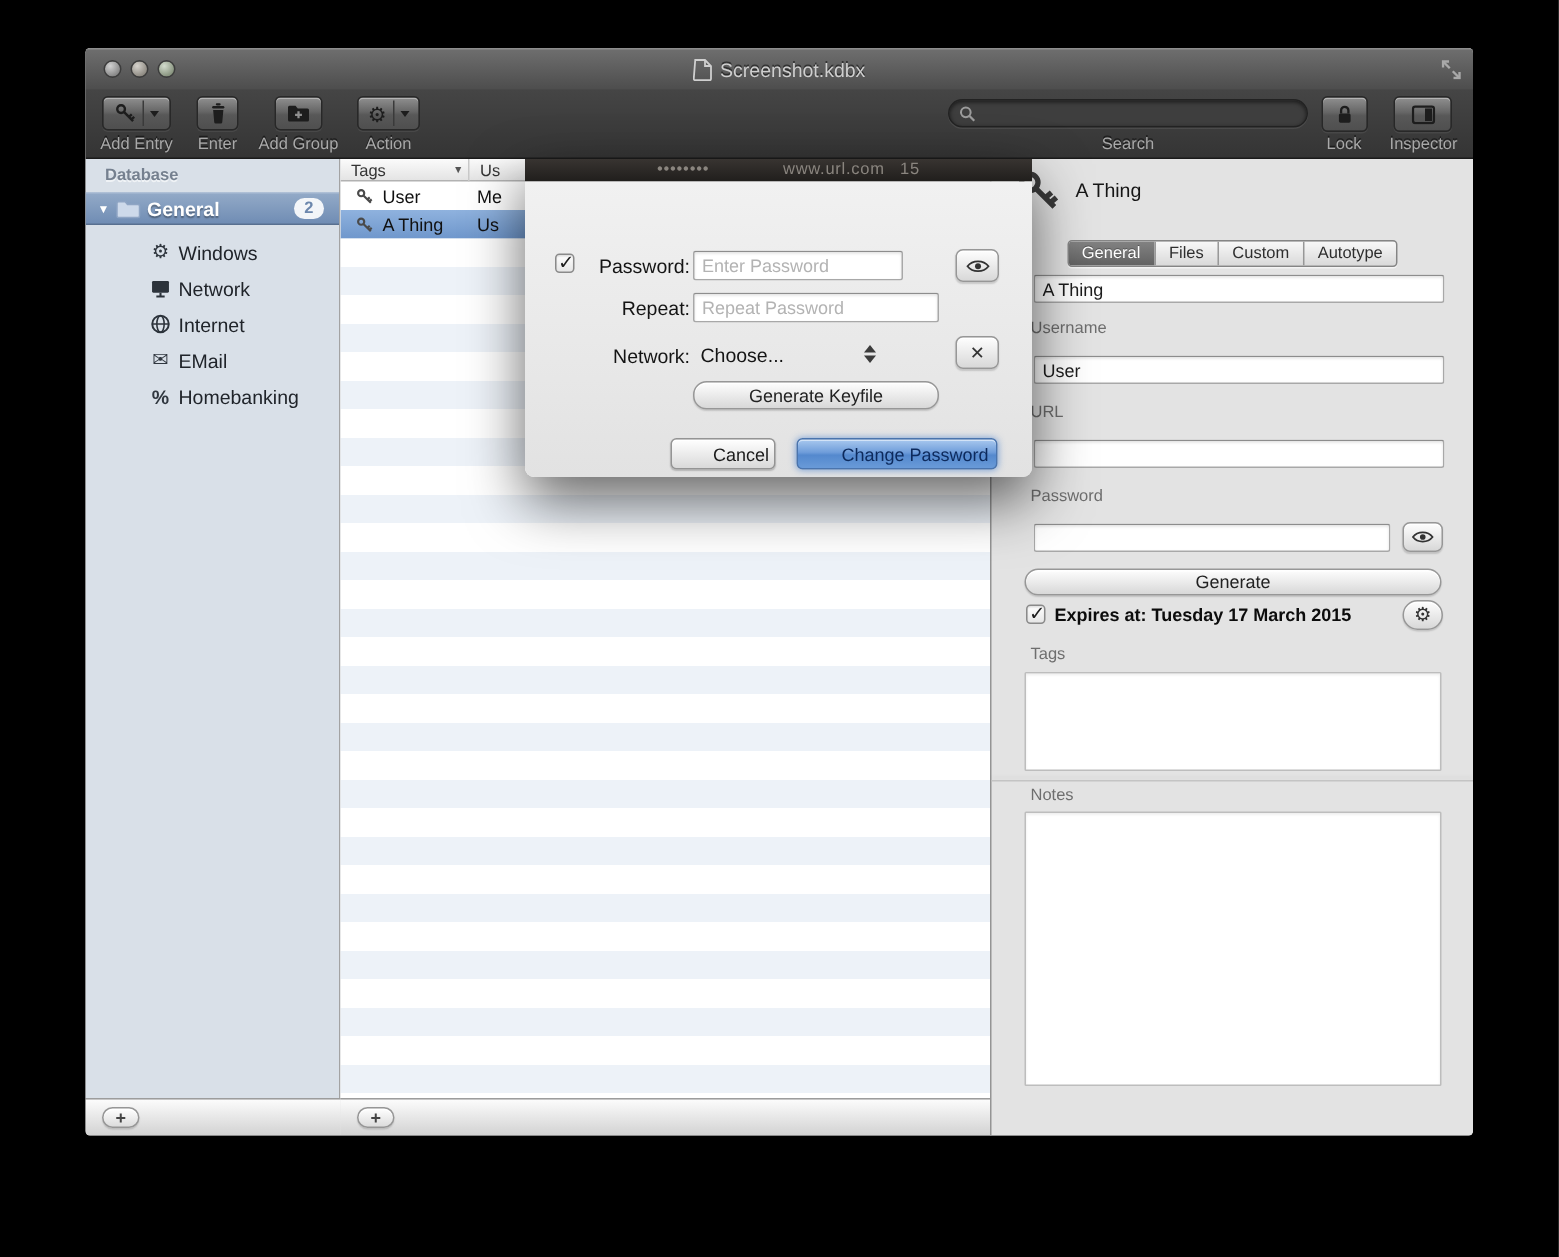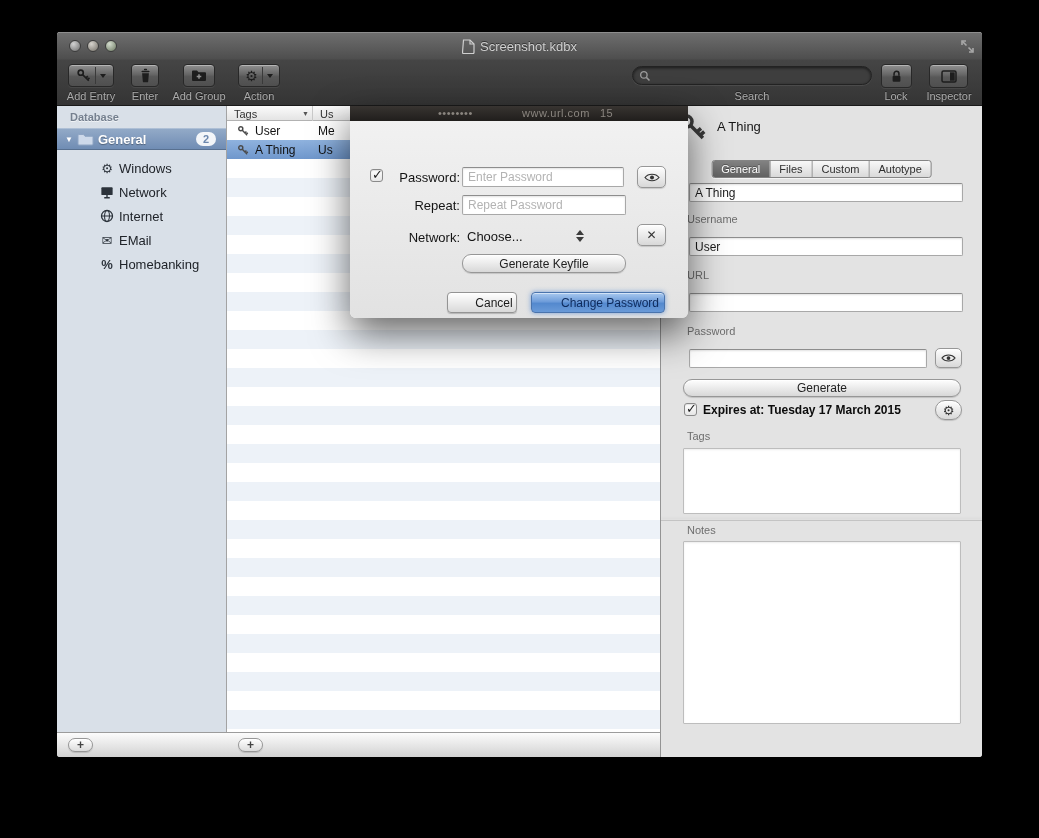--- a/index.html
+++ b/index.html
@@ -374,21 +374,21 @@
         <span class="faint" style="left:88px">••••••••</span>
         <span class="faint" style="left:172px">www.url.com</span>
         <span class="faint" style="left:250px">15</span>
       </div>
       <div class="sheet-body"></div>
 
       <span class="cbx" style="left:20px;top:63px">
         <span class="check">✓</span>
       </span>
       <div class="dlabel" style="left:38px;top:64px">Password:</div>
-      <input class="tfield" style="left: 112px; top: 61px; width: 162px; height: 20px;" placeholder="Enter Password">
+      <input class="tfield" style="left: 112px; top: 61px; width: 140px; height: 20px;" placeholder="Enter Password">
       <button class="cap-btn" style="left:287px;top:60px;width:29px;height:22px">
         <svg class="eye-svg" width="16" height="11" viewBox="0 0 24 16">
           <path d="M1.5 8 C6.5 1.5 17.5 1.5 22.5 8 C17.5 14.5 6.5 14.5 1.5 8 Z" fill="none" stroke="#333" stroke-width="1.8"></path>
           <circle cx="12" cy="8" r="3" fill="#333"></circle>
         </svg>
       </button>
 
       <div class="dlabel" style="left:38px;top:92px">Repeat:</div>
       <input class="tfield" style="left: 112px; top: 89px; width: 164px; height: 20px;" placeholder="Repeat Password">
 

